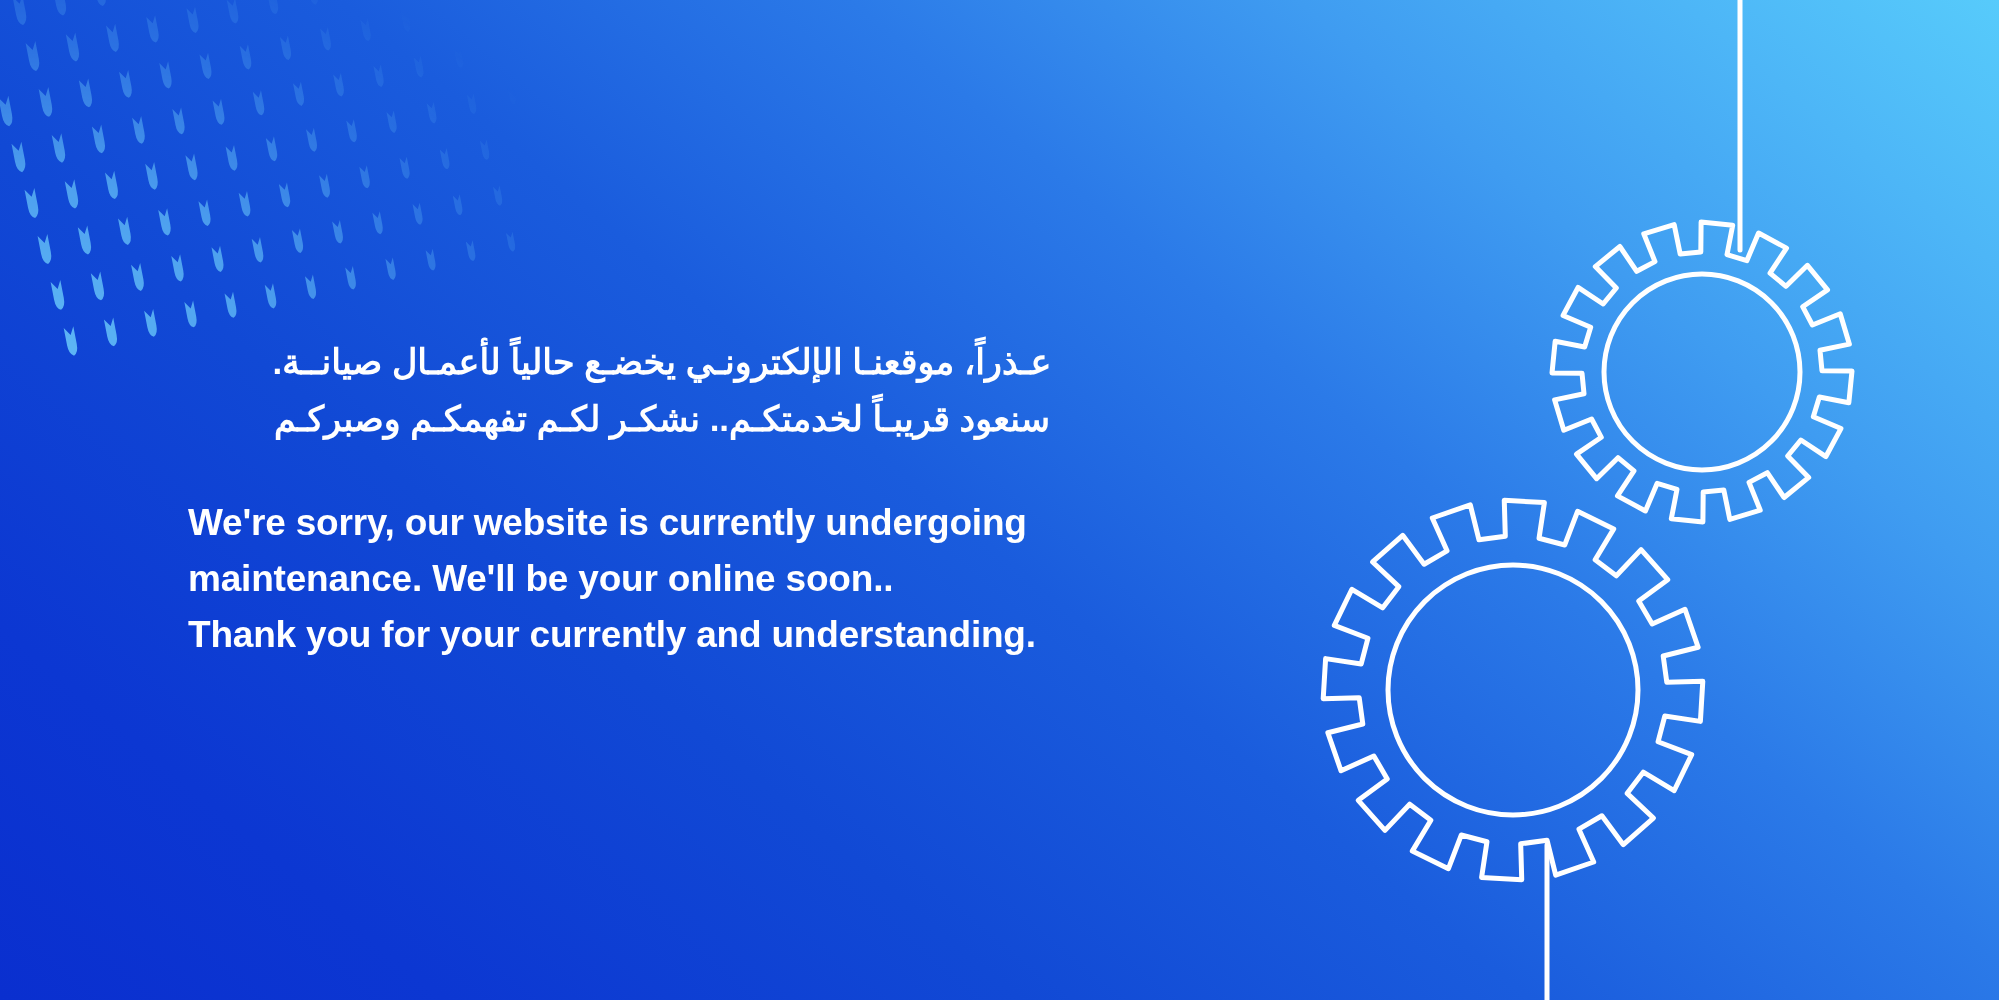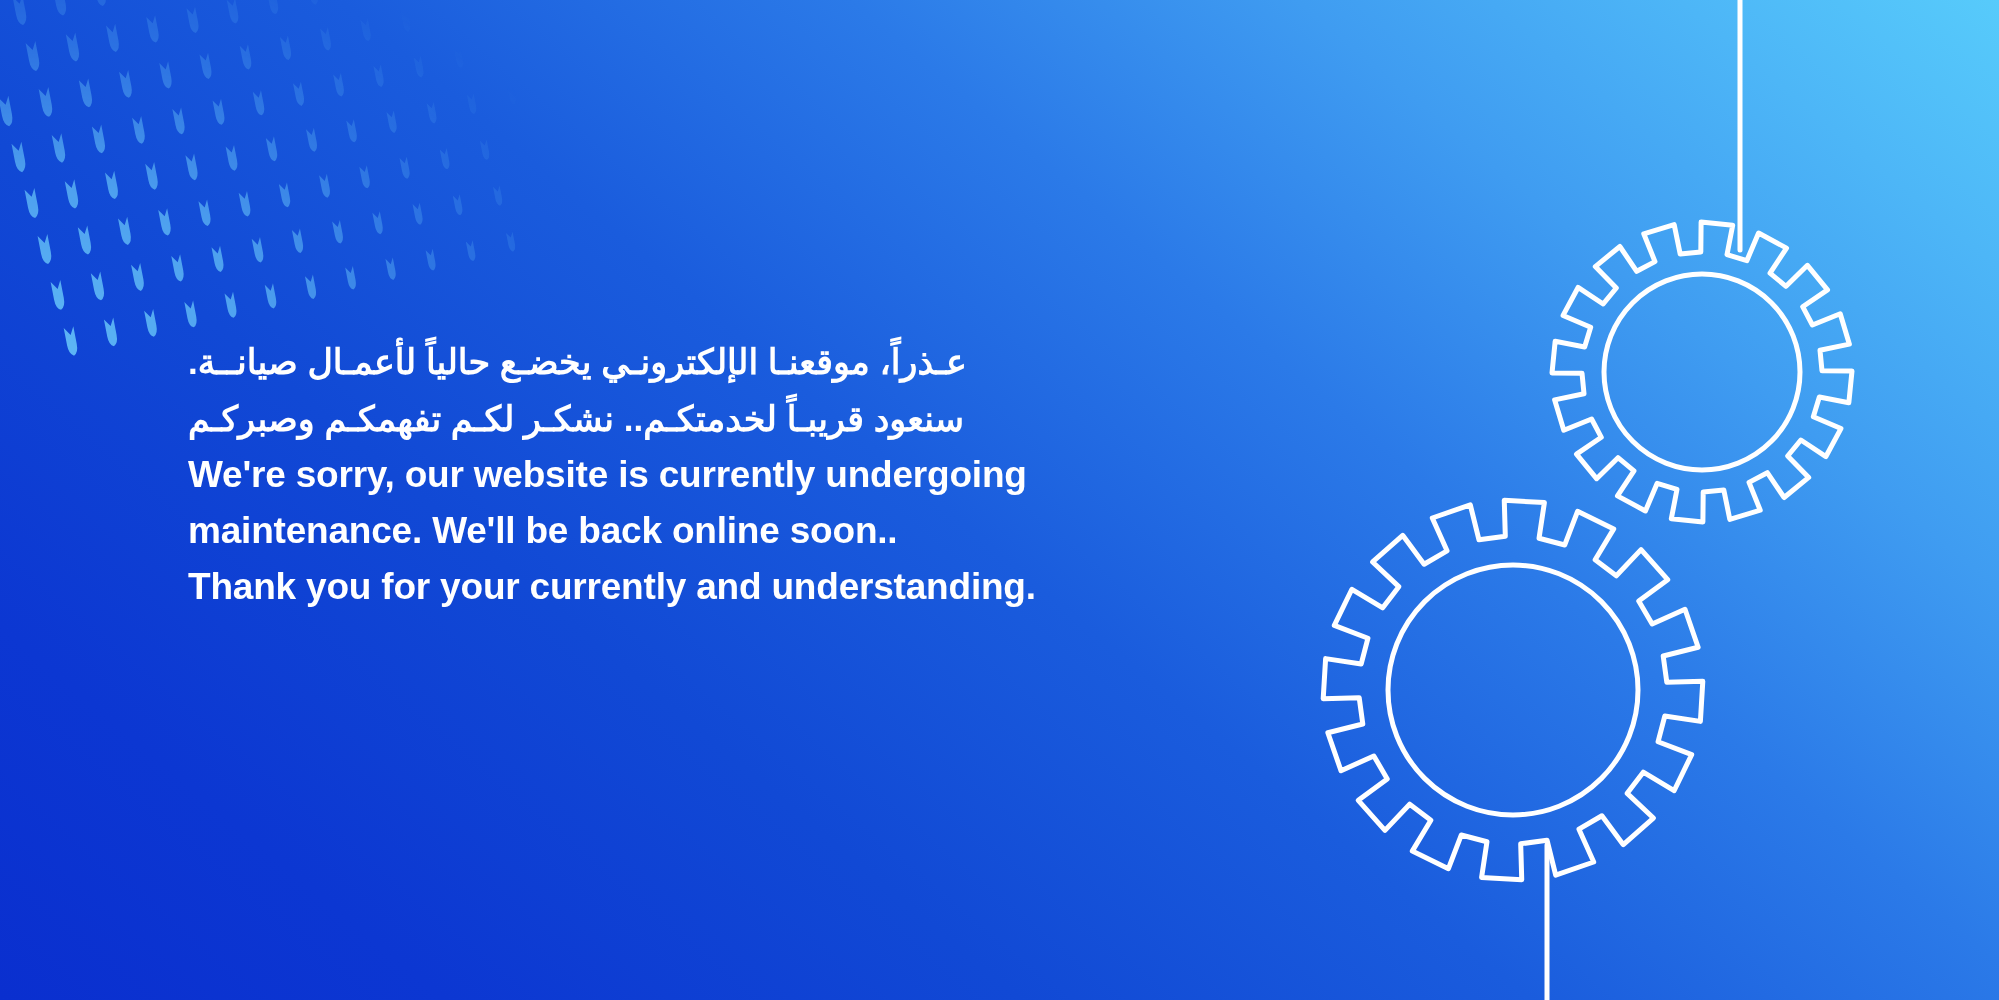--- a/index.html
+++ b/index.html
@@ -53,39 +53,40 @@
   
   #message-block {
     position: absolute;
     left: 188px;
     top: 333px;
     width: 960px;
   }
 
   .ar-line {
     direction: rtl;
-    text-align: left;
+    text-align: center;
     unicode-bidi: bidi-override;
     color: #ffffff;
     font-size: 35px;
     font-weight: bold;
     line-height: 57px;
     white-space: nowrap;
     letter-spacing: 0.2px;
   }
   #arabic-paragraph {
     direction: rtl;
     text-align: right;
     width: 948px;
   }
   #arabic-paragraph .ar-line {
     unicode-bidi: normal;
   }
 
   #english-paragraph {
+    margin-top: 48px;
     color: #ffffff;
     font-size: 37px;
     font-weight: bold;
     line-height: 56px;
     letter-spacing: -0.2px;
   }
   .en-line { white-space: nowrap; }
 </style>
 </head>
 <body>
@@ -226,19 +227,19 @@
 
   <div id="message-block">
 
     <div id="arabic-paragraph" dir="rtl">
       <div class="ar-line">عـذراً، موقعنـا الإلكترونـي يخضـع حالياً لأعمـال صيانــة.</div>
       <div class="ar-line">سنعود قريبـاً لخدمتكـم.. نشكـر لكـم تفهمكـم وصبركـم</div>
     </div>
 
     <div id="english-paragraph">
       <div class="en-line">We're sorry, our website is currently undergoing</div>
-      <div class="en-line">maintenance. We'll be back online soon..</div>
+      <div class="en-line">maintenance. We'll be your online soon..</div>
       <div class="en-line">Thank you for your currently and understanding.</div>
     </div>
 
   </div>
 
 </div>
 
 </body></html>

